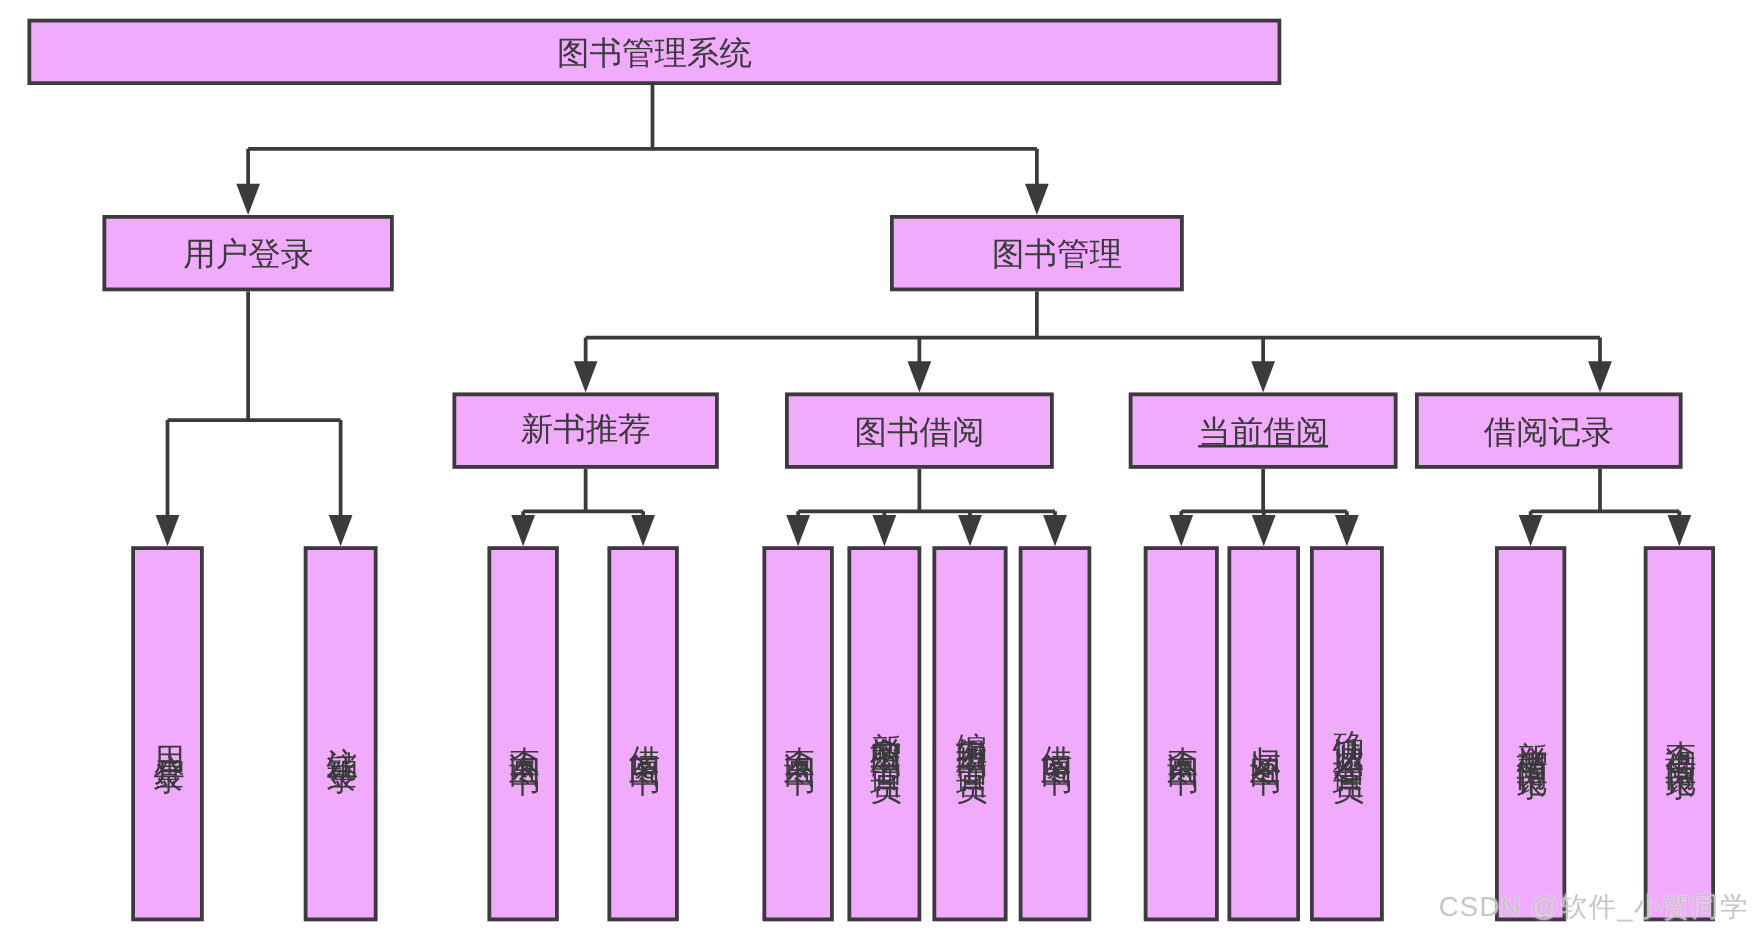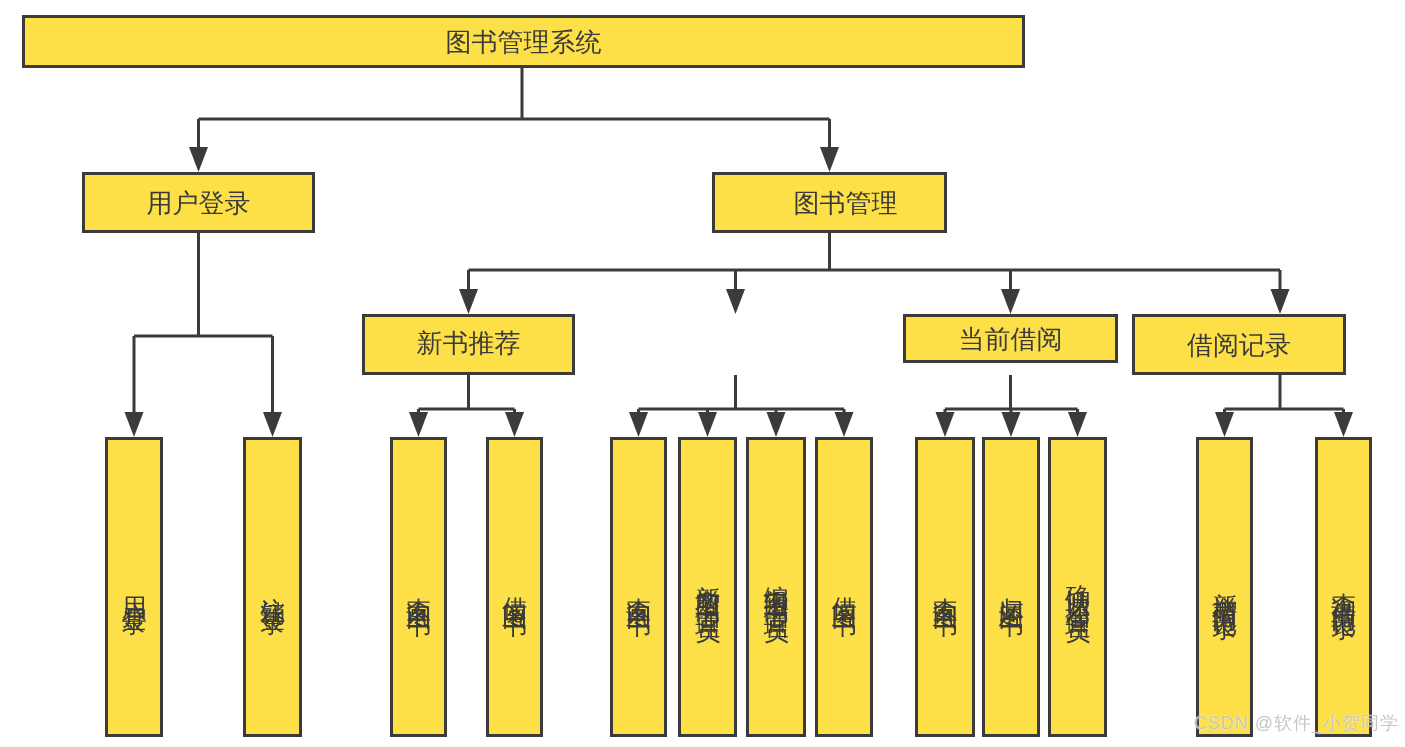--- a/index.html
+++ b/index.html
@@ -18,21 +18,21 @@
   svg.connectors {
     position: absolute;
     left: 0;
     top: 0;
     width: 1405px;
     height: 747px;
   }
   .node {
     position: absolute;
     box-sizing: border-box;
-    background: #fde047;
+    background: #f0abfc;
     border: 3px solid #3b3b3b;
     display: flex;
     align-items: center;
     justify-content: center;
     color: #3a3a3a;
     font-size: 26px;
     line-height: 1;
     white-space: nowrap;
     z-index: 2;
   }
@@ -44,21 +44,21 @@
   .leaf .vtext {
     writing-mode: vertical-rl;
     letter-spacing: 5px;
     line-height: 1.1;
     white-space: nowrap;
   }
   .watermark {
     position: absolute;
     right: 6px;
     top: 711px;
-    font-size: 18px;
+    font-size: 22px;
     letter-spacing: 1px;
     color: rgba(193, 193, 193, 0.92);
     text-shadow: 0 0 2px rgba(255, 255, 255, 0.8);
     z-index: 5;
     white-space: nowrap;
   }
 </style>
 </head>
 <body>
 
@@ -95,21 +95,22 @@
       <polygon points="1334,412 1353,412 1343.5,437"></polygon>
     </g>
   </svg>
 
   <div class="node" style="left:22px; top:15px; width:1003px; height:53px;">图书管理系统</div>
 
   <div class="node" style="left:82px; top:172px; width:233px; height:61px;">用户登录</div>
   <div class="node" style="left:712px; top:172px; width:235px; height:61px;padding-left:32px;">图书管理</div>
 
   <div class="node" style="left:362px; top:314px; width:213px; height:61px;font-family:Liberation Mono, monospace;">新书推荐</div>
-  <div class="node" style="left:903px; top:314px; width:215px; height:49px;">当前借阅</div>
+  <div class="node" style="left:628px; top:314px; width:215px; height:61px;">图书借阅</div>
+  <div class="node" style="left:903px; top:314px; width:215px; height:61px;text-decoration:underline;">当前借阅</div>
   <div class="node" style="left:1132px; top:314px; width:214px; height:61px;">借阅记录</div>
 
   <div class="node leaf" style="left:105px; width:58px;">
     <span class="vtext">用户登录</span>
   </div>
   <div class="node leaf" style="left:243px; width:59px;">
     <span class="vtext">注销登录</span>
   </div>
 
   <div class="node leaf" style="left:390px; width:57px;">

